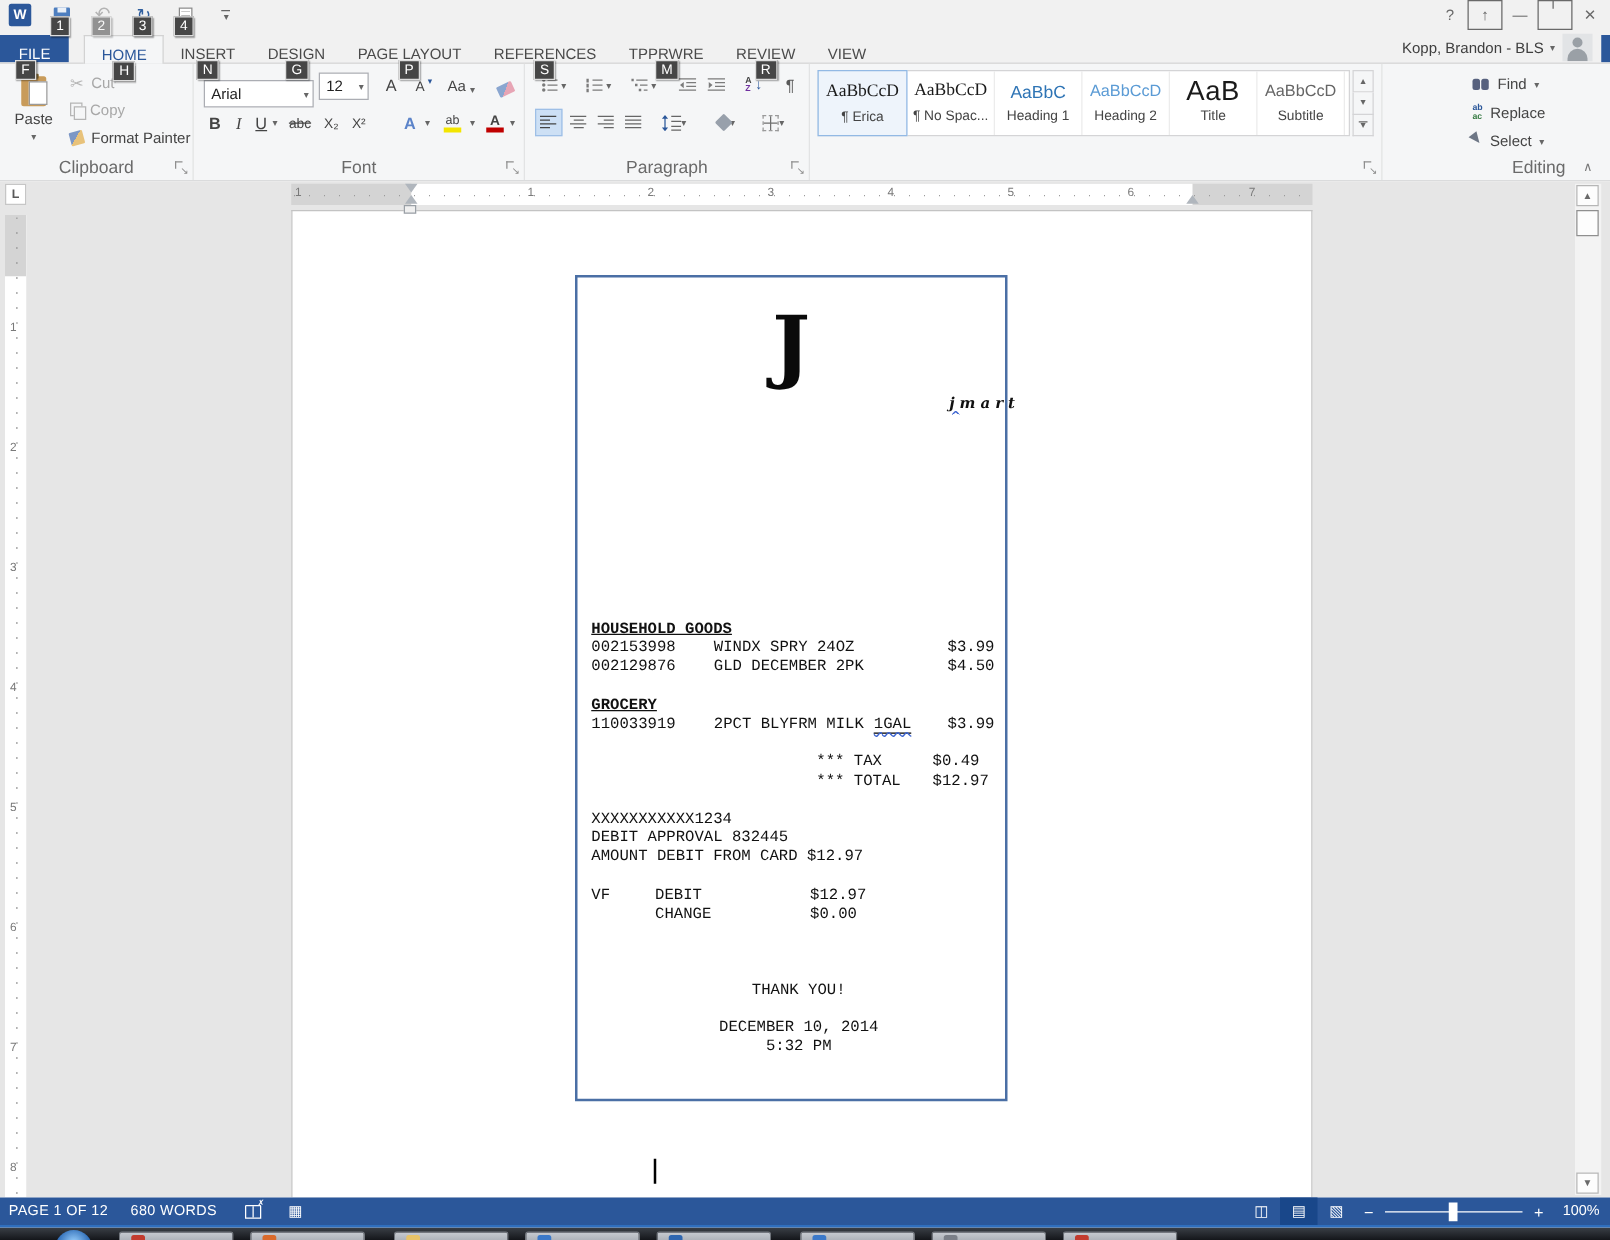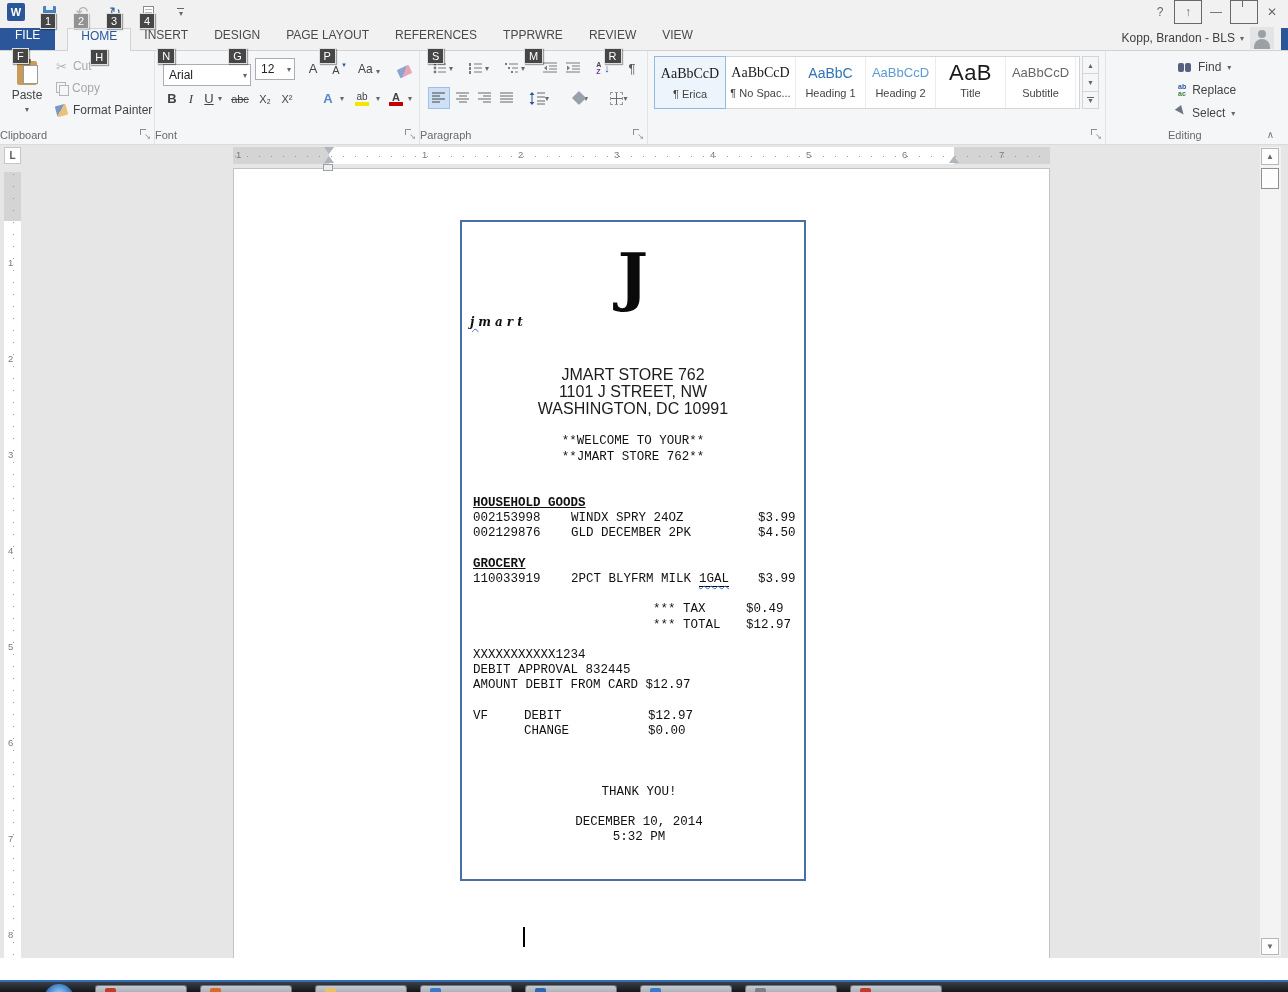--- a/index.html
+++ b/index.html
@@ -26,35 +26,35 @@
 .qbtn .kt{left:1px;top:11px}
 .kt.dim{opacity:.55}
 .apptitle{position:absolute;left:0;right:0;top:5px;text-align:center;font-size:12.5px;color:#444}
 .winctl{position:absolute;right:2px;top:0;display:flex}
 .winctl span{width:28px;height:24px;display:flex;align-items:center;justify-content:center;color:#696969;font-size:12px}
 .resticon{width:10px;height:9px;border:1px solid #696969;position:relative;background:#f1f1f1}
 .resticon::before{content:"";position:absolute;left:2px;top:-3px;width:9px;height:8px;border:1px solid #696969;border-bottom:none;border-left:none}
 .ribopt{width:12px;height:10px;border:1px solid #696969;position:relative;font-size:7px;color:#696969;text-align:center;line-height:9px}
 
 .tabrow{position:absolute;left:0;top:28px;right:0;height:22px;display:flex}
-.tab{position:relative;display:flex;align-items:flex-start;padding:0 13px;font-size:12px;color:#4a4a4a}
+.tab{position:relative;display:flex;align-items:flex-end;padding:0 13px;font-size:12px;color:#4a4a4a}
 .tab .kt{bottom:-14px;left:calc(50% - 9px)}
 .tab.file{background:#2b579a;color:#fff;padding:0 15px;margin-right:12px}
 .tab.file .kt{left:12px}
 .tab.active{background:#f5f6f7;border:1px solid #d2d2d2;border-bottom:none;color:#2b579a;z-index:5;margin-bottom:-1px}
 .account{position:absolute;right:44px;top:31px;font-size:12px;color:#3f3f3f;display:flex;align-items:center;gap:5px}
 .account .dd{font-size:8px;color:#666}
 .avatar{position:absolute;right:14px;top:27px;width:24px;height:22px;background:#e2e4e6;position:absolute;overflow:hidden}
 .avatar::before{content:"";position:absolute;left:8px;top:3px;width:8px;height:8px;border-radius:50%;background:#9aa0a6}
 .avatar::after{content:"";position:absolute;left:4px;top:12px;width:16px;height:10px;border-radius:8px 8px 0 0;background:#9aa0a6}
 .bluestrip{position:absolute;right:0;top:28px;width:7px;height:22px;background:#2b579a}
 
 .ribbon{position:absolute;left:0;top:50px;right:0;height:95px;background:#f5f6f7;border-top:1px solid #d2d2d2;border-bottom:1px solid #dadbdc}
 .grp{position:absolute;top:0;height:93px;border-right:1px solid #e2e3e4}
-.glabel{position:absolute;bottom:3px;left:0;right:0;font-size:11px;color:#6a6a6a}
+.glabel{position:absolute;bottom:3px;left:0;right:0;text-align:center;font-size:14px;color:#6a6a6a}
 .launcher{position:absolute;right:4px;bottom:5px;width:10px;height:10px}
 .launcher::before{content:"";position:absolute;left:0;top:0;width:5px;height:5px;border-left:1px solid #8e8e8e;border-top:1px solid #8e8e8e}
 .launcher::after{content:"↘";position:absolute;right:-1px;bottom:-2px;font-size:8px;color:#8e8e8e}
 .dd8{font-size:8px;color:#666}
 
 .pastebtn{position:absolute;left:4px;top:4px;width:46px;height:82px;display:flex;flex-direction:column;align-items:center;justify-content:flex-start;gap:3px;padding-top:6px}
 .clipic{width:20px;height:24px;background:#c89b5a;border-radius:2px;position:relative}
 .clipic::before{content:"";position:absolute;left:6px;top:-2px;width:8px;height:4px;background:#8d7039;border-radius:1px}
 .clipic::after{content:"";position:absolute;left:6px;top:4px;width:13px;height:17px;background:#fff;border:1px solid #9a9a9a}
 .pastebtn b{font-weight:normal;font-size:12px;color:#444}
@@ -130,21 +130,21 @@
 .tri-u{position:absolute;width:0;height:0;border-left:5px solid transparent;border-right:5px solid transparent;border-bottom:7px solid #b0b6bd;z-index:3}
 .indbox{position:absolute;width:10px;height:7px;background:#f0f0f0;border:1px solid #9aa0a6;z-index:3}
 .vruler{position:absolute;left:4px;top:27px;width:17px;height:786px;background:#fff;overflow:hidden}
 .vmargin{position:absolute;left:0;top:0;right:0;height:49px;background:#d4d4d4}
 .vruler::after{content:"";position:absolute;top:2px;bottom:2px;left:9px;width:1px;background:repeating-linear-gradient(to bottom,#9a9a9a 0 1px,transparent 1px 12px)}
 .vn{position:absolute;left:4px;font-size:9.5px;color:#7a7a7a;background:#fff;z-index:2;padding:1px 0}
 
 .page{position:absolute;left:233px;top:23px;width:817px;height:790px;background:#fff;border:1px solid #c3c3c3;border-bottom:none}
 .rbox{position:absolute;left:226px;top:51px;width:346px;height:661px;border:2px solid #4a6fa5}
 .rlogoJ{position:absolute;left:226px;top:76px;width:346px;text-align:center;font-family:"DejaVu Serif",serif;font-weight:bold;font-size:64px;line-height:64px;color:#0a0a0a}
-.rscript{position:absolute;left:236px;top:146px;width:346px;text-align:left;font-family:"DejaVu Serif",serif;font-style:italic;font-weight:bold;font-size:12px;letter-spacing:4px;color:#111}
+.rscript{position:absolute;left:236px;top:146px;width:346px;text-align:right;font-family:"DejaVu Serif",serif;font-style:italic;font-weight:bold;font-size:12px;letter-spacing:4px;color:#111}
 .sqg1{text-decoration:underline wavy #3c64d0;text-decoration-thickness:1px;text-underline-offset:2px}
 .raddr{position:absolute;left:226px;top:197px;width:346px;text-align:center;font-size:16px;line-height:17px;color:#1c1c1c}
 .rwel{position:absolute;left:226px;top:265px;width:346px;text-align:center;font-family:"Liberation Mono",monospace;font-size:12.5px;line-height:15.5px;color:#111}
 .rbody{position:absolute;left:239px;top:327px;width:332px;font-family:"Liberation Mono",monospace;font-size:12.5px;color:#111}
 .rl{position:relative;height:15.2px;white-space:pre}
 .rl span{position:absolute;top:0}
 .rl .a{left:0}.rl .b{left:98px}.rl .c{left:285px}
 .rl .bf{left:226px;border-bottom:1px solid #000;text-decoration:underline wavy #3c64d0;text-decoration-thickness:1px;text-underline-offset:3px}
 .rl .tl{left:180px}.rl .tv{left:273px}
 .rl .da{left:0}.rl .db{left:51px}.rl .dc{left:175px}
@@ -533,29 +533,20 @@
       <span class="vn" style="top:468px">5</span>
       <span class="vn" style="top:564px">6</span>
       <span class="vn" style="top:660px">7</span>
       <span class="vn" style="top:756px">8</span>
     </div>
 
     <div class="page">
       <div class="rbox"></div>
       <div class="rlogoJ">J</div>
       <div class="rscript"><span class="sqg1">j</span><span>mart</span></div>
-      <div class="raddr">
-        <div>JMART STORE 762</div>
-        <div>1101 J STREET, NW</div>
-        <div>WASHINGTON, DC 10991</div>
-      </div>
-      <div class="rwel">
-        <div>**WELCOME TO YOUR**</div>
-        <div>**JMART STORE 762**</div>
-      </div>
       <div class="rbody">
         <div class="rl"><span class="a hdru">HOUSEHOLD GOODS</span></div>
         <div class="rl"><span class="a">002153998</span><span class="b">WINDX SPRY 24OZ</span><span class="c">$3.99</span></div>
         <div class="rl"><span class="a">002129876</span><span class="b">GLD DECEMBER 2PK</span><span class="c">$4.50</span></div>
         <div class="rl"></div>
         <div class="rl"><span class="a hdru">GROCERY</span></div>
         <div class="rl"><span class="a">110033919</span><span class="b">2PCT BLYFRM MILK</span><span class="bf">1GAL</span><span class="c">$3.99</span></div>
         <div class="rl"></div>
         <div class="rl"><span class="tl">*** TAX</span><span class="tv">$0.49</span></div>
         <div class="rl"><span class="tl">*** TOTAL</span><span class="tv">$12.97</span></div>
@@ -577,20 +568,37 @@
       <div class="caret"></div>
     </div>
 
     <div class="vsb">
       <span class="sbv" style="top:1px">▲</span>
       <span class="sthumb"></span>
       <span class="sbv" style="bottom:1px">▼</span>
     </div>
   </div>
 
+  <div class="status">
+    <span class="sitem">PAGE 1 OF 12</span>
+    <span class="sitem">680 WORDS</span>
+    <span class="bookic"></span>
+    <span class="macroic">▦</span>
+    <div class="sright">
+      <span class="vbtn">◫</span>
+      <span class="vbtn on">▤</span>
+      <span class="vbtn">▧</span>
+      <span class="zminus">−</span>
+      <span class="ztrack">
+          <span class="zthumb"></span>
+        </span>
+      <span class="zplus">+</span>
+      <span class="zlabel">100%</span>
+    </div>
+  </div>
 
   <div class="taskbar">
     <span class="orb"></span>
     <span class="tbtn" style="left:95px">
         <span class="ti" style="background:#c23b2e"></span>
       </span>
     <span class="tbtn" style="left:200px">
         <span class="ti" style="background:#d96a2b"></span>
       </span>
     <span class="tbtn" style="left:315px">

